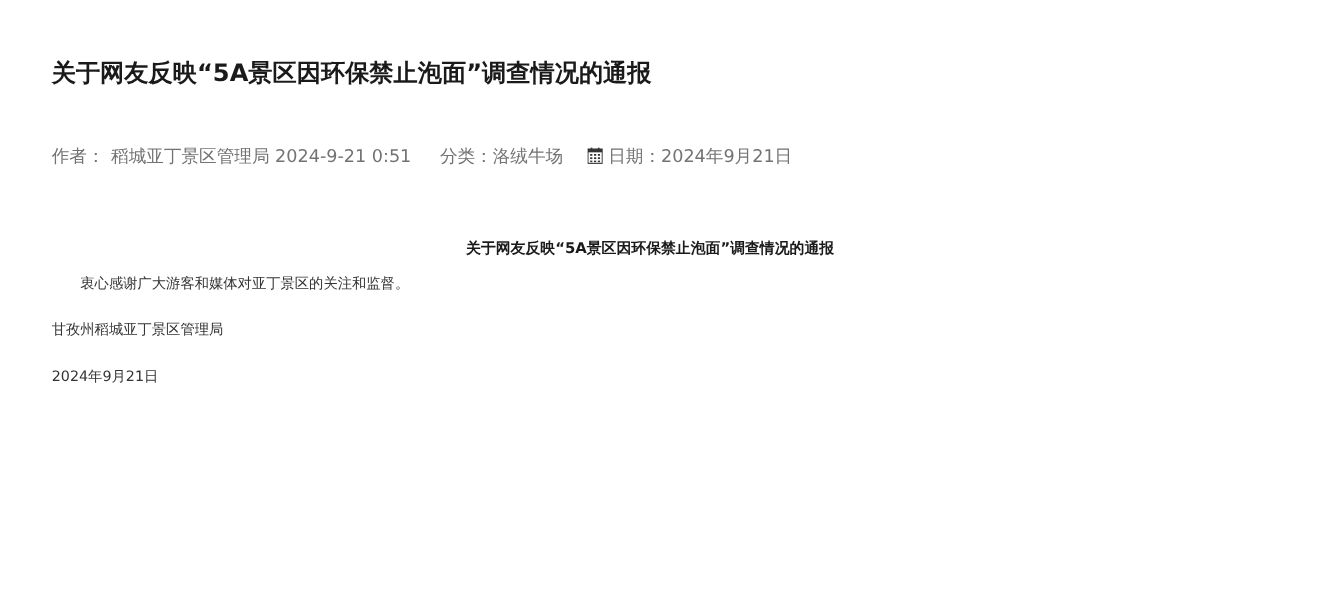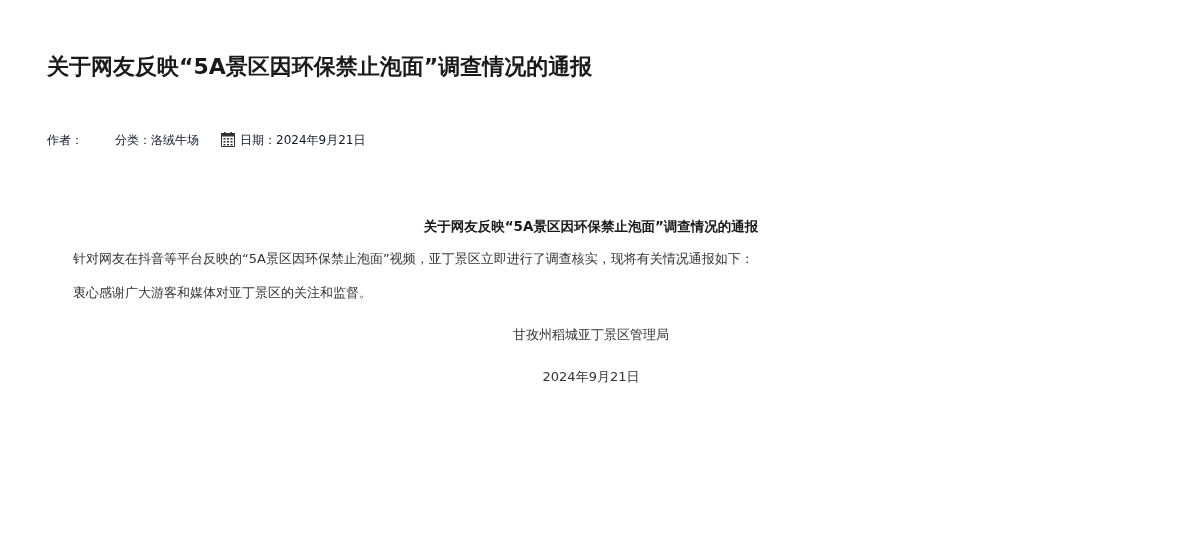--- a/index.html
+++ b/index.html
@@ -23,22 +23,22 @@
     font-size: 22px;
     font-weight: bold;
     color: #1a1a1a;
     letter-spacing: 0px;
     white-space: nowrap;
   }
   .meta-bar {
     position: absolute;
     left: 47px;
     top: 132px;
-    font-size: 12px;
-    color: #0f172a;
+    font-size: 16px;
+    color: #737373;
     white-space: nowrap;
     display: flex;
     align-items: center;
   }
   .meta-bar .meta-item { display: inline-flex; align-items: center; }
   .meta-bar .gap { display: inline-block; width: 26px; }
   .meta-bar .gap-sm { display: inline-block; width: 22px; }
   .calendar-icon {
     display: inline-block;
     width: 14px;
@@ -64,33 +64,34 @@
     margin: 0 0 11px 0;
     line-height: 22px;
   }
   .article p {
     margin: 0 0 12px 0;
     text-indent: 2em;
     text-align: justify;
   }
   .article p.sign {
     text-indent: 0;
-    text-align: center;
+    text-align: left;
     margin: 0 0 12px 0;
   }
 </style>
 </head>
 <body>
 
 <h1 class="page-title">关于网友反映“5A景区因环保禁止泡面”调查情况的通报</h1>
 
 <div class="meta-bar">
   <span class="meta-item">
     <span>作者：</span>
     <span style="display:inline-block;width:6px"></span>
+    <span>稻城亚丁景区管理局 2024-9-21 0:51</span>
   </span>
   <span class="gap"></span>
   <span class="meta-item">
     <span>分类：</span>
     <span>洛绒牛场</span>
   </span>
   <span class="gap-sm"></span>
   <span class="meta-item">
     <svg class="calendar-icon" viewBox="0 0 14 15">
       <rect x="0.5" y="1.5" width="13" height="13" fill="#ffffff" stroke="#333333" stroke-width="1"></rect>
@@ -109,17 +110,16 @@
         <rect x="9.5" y="12" width="2" height="1.4"></rect>
       </g>
     </svg>
     <span>日期：</span>
     <span>2024年9月21日</span>
   </span>
 </div>
 
 <div class="article">
   <div class="article-title">关于网友反映“5A景区因环保禁止泡面”调查情况的通报</div>
-  <p>针对网友在抖音等平台反映的“5A景区因环保禁止泡面”视频，亚丁景区立即进行了调查核实，现将有关情况通报如下：</p>
   <p>衷心感谢广大游客和媒体对亚丁景区的关注和监督。</p>
   <p class="sign" style="margin-top:20px">甘孜州稻城亚丁景区管理局</p>
   <p class="sign" style="margin-top:20px">2024年9月21日</p>
 </div>
 
 </body></html>

